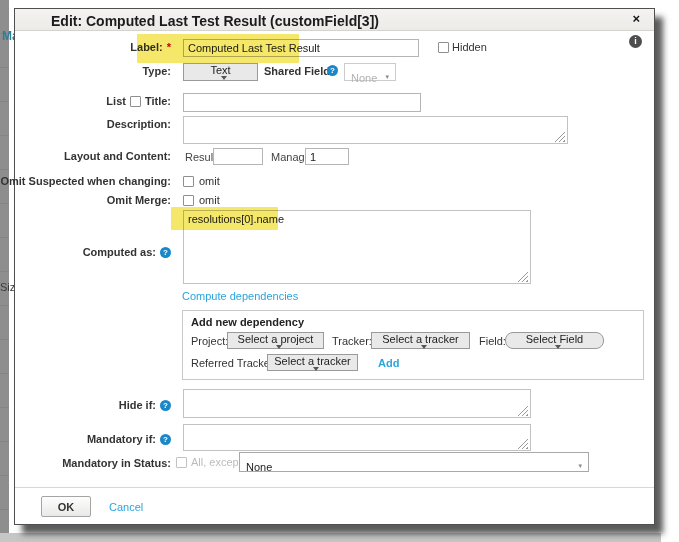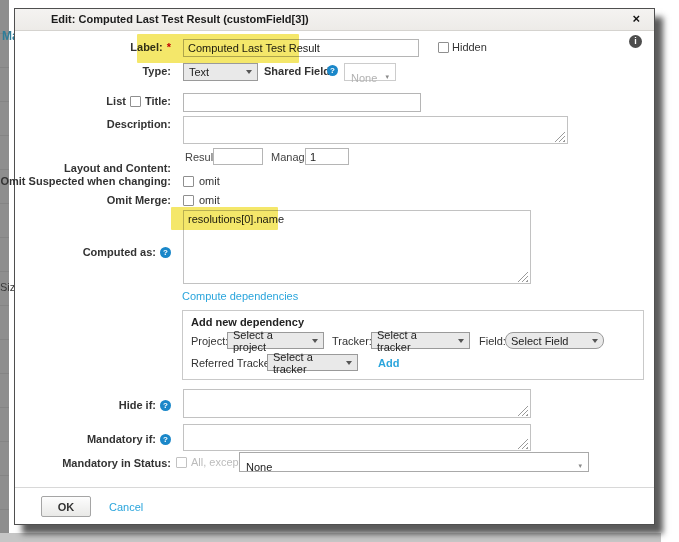--- a/index.html
+++ b/index.html
@@ -25,21 +25,21 @@
     position:absolute;left:14px;top:8px;width:639px;height:515px;z-index:2;
     background:#ffffff;border:1px solid #4f4f4f;
     box-shadow:8px 9px 6px rgba(45,45,45,0.78);
   }
   .titlebar{
     position:absolute;left:0;top:0;right:0;height:21px;
     background:linear-gradient(#f4f3f1,#edebe8);
     border-bottom:1px solid #d5d3cf;
   }
   .titlebar .title{
-    position:absolute;left:36px;top:4px;font-weight:bold;color:#1c1c1c;font-size:11px;white-space:nowrap;
+    position:absolute;left:36px;top:4px;font-weight:bold;color:#1c1c1c;font-size:14px;white-space:nowrap;
   }
   .close-x{
     position:absolute;right:14px;top:3px;font-weight:bold;font-size:13px;color:#111;cursor:pointer;line-height:14px;
   }
   .info-dark{
     position:absolute;right:12px;top:26px;width:13px;height:13px;border-radius:50%;
     background:#4d4d4d;color:#fff;font-weight:bold;font-size:9px;text-align:center;line-height:13px;
   }
   
   .lbl{
@@ -60,21 +60,21 @@
     padding:2px 4px;box-sizing:border-box;resize:none;outline:none;overflow:hidden;
   }
   .rz{
     position:absolute;width:11px;height:11px;
     background:repeating-linear-gradient(135deg,transparent 0 2px,#9a9a9a 2px 3px);
     clip-path:polygon(100% 0,100% 100%,0 100%);
     pointer-events:none;
   }
   .gsel{
     position:absolute;height:18px;box-sizing:border-box;border:1px solid #9a9a9a;background:#e9e9e9;
-    display:flex;align-items:center;justify-content:space-between;padding:0 5px;color:#222;cursor:default;
+    display:flex;align-items:center;justify-content:space-between;padding:0 5px;color:#222;cursor:default;flex-direction:column;
   }
   .gsel .chev{
     width:0;height:0;border-left:3px solid transparent;border-right:3px solid transparent;border-top:4px solid #555;
     margin-left:6px;flex:none;
   }
   .wsel{
     position:absolute;box-sizing:border-box;border:1px solid #a9a9a9;background:#fff;color:#222;
     display:flex;align-items:flex-start;justify-content:space-between;padding:8px 6px;cursor:default;
   }
   .wsel .arr{font-size:7px;color:#8a8a8a;line-height:9px;}
@@ -154,21 +154,21 @@
     <span>Title:</span>
   </div>
   <input class="txt" style="left: 168px; top: 84px; width: 238px; height: 19px;" value="">
 
   <div class="lbl" style="top:109px;">
     <span>Description:</span>
   </div>
   <textarea class="ta" style="left: 168px; top: 107px; width: 385px; height: 28px;"></textarea>
   <div class="rz" style="left:539px;top:122px;"></div>
 
-  <div class="lbl" style="top:153px;">
+  <div class="lbl" style="top:141px;">
     <span>Layout and Content:</span>
   </div>
   <span class="ptext" style="left:170px;top:142px;font-weight:normal;color:#444;">Result</span>
   <input class="txt" style="left: 198px; top: 139px; width: 50px; height: 17px;" value="">
   <span class="ptext" style="left:256px;top:142px;font-weight:normal;color:#444;">Manage</span>
   <input class="txt" style="left: 290px; top: 139px; width: 44px; height: 17px;" value="1">
 
   <div class="lbl" style="top:166px;">
     <span>Omit Suspected when changing:</span>
   </div>

